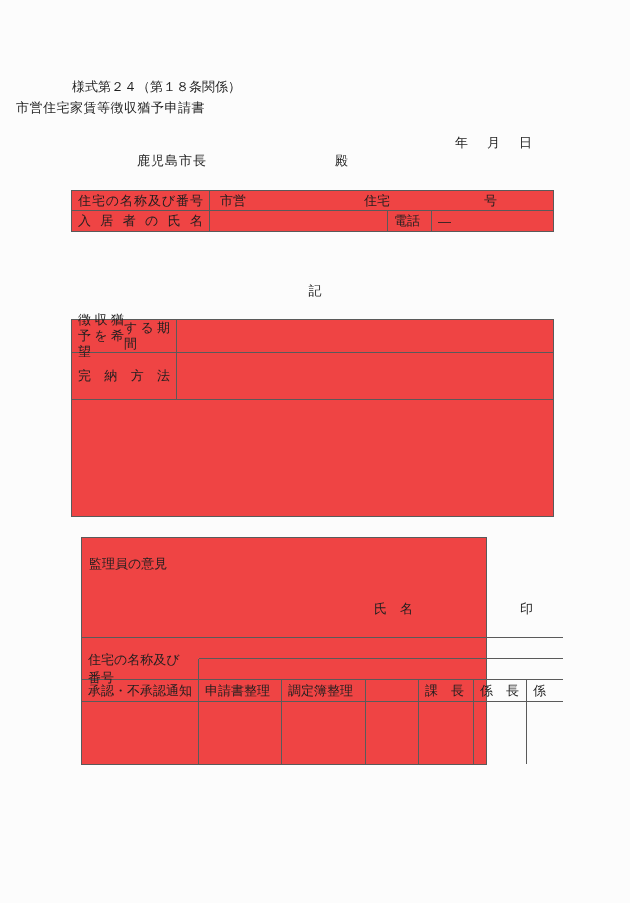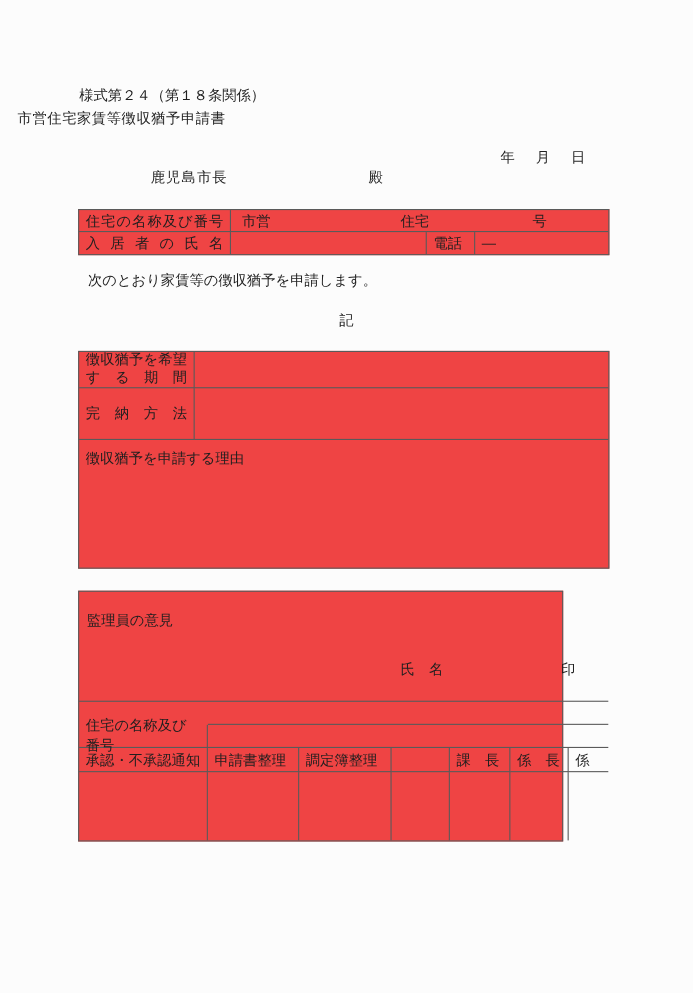--- a/index.html
+++ b/index.html
@@ -28,21 +28,21 @@
     border: 1px solid #5a5a5a;
     box-sizing: border-box;
     background: #ef4444;
   }
   .tbl > div { box-sizing: border-box; }
   .br { border-right: 1px solid #5a5a5a; }
   .bb { border-bottom: 1px solid #5a5a5a; }
   .cell { display: flex; align-items: center; padding: 0 6px; }
   .ctr { justify-content: flex-start; }
   .fill { width: 100%; text-align: justify; text-align-last: justify; }
-  .two-line { flex-direction: column; justify-content: center; line-height: 16px; }
+  .two-line { flex-direction: row; justify-content: center; line-height: 16px; }
   .top-label { align-items: flex-start; padding-top: 8px; }
   .sp-rest { grid-column: 2 / -1; text-align: center; }
   .sp-all { grid-column: 1 / -1; }
 
   #tbl-applicant {
     left: 71px; top: 190px; width: 483px;
     grid-template-columns: 138px 178px 44px 121px;
     grid-template-rows: 20px 20px;
   }
   .housing-value { position: relative; }
@@ -51,21 +51,21 @@
   .hv-mid { left: 154px; }
   .hv-suffix { left: 274px; }
 
   #tbl-request {
     left: 71px; top: 319px; width: 483px;
     grid-template-columns: 105px 376px;
     grid-template-rows: 33px 47px 116px;
   }
 
   #tbl-office {
-    left: 71px; top: 537px; width: 441px;
+    left: 81px; top: 537px; width: 406px;
     grid-template-columns: 117px 83px 84px 53px 55px 53px 36px;
     grid-template-rows: 100px 21px 21px 22px 62px;
   }
   .opinion-cell { position: relative; }
   .opinion-cell .op-label { position: absolute; left: 7px; top: 17px; }
   .opinion-cell .op-name { position: absolute; left: 292px; top: 62px; }
   .opinion-cell .op-seal { position: absolute; left: 438px; top: 62px; }
 </style>
 </head>
 <body>
@@ -99,37 +99,33 @@
     </div>
     <div class="br"></div>
     <div class="cell ctr br">
       <span>電話</span>
     </div>
     <div class="cell ctr">
       <span>―</span>
     </div>
   </div>
 
-  <div class="abs intro">次のとおり家賃等の徴収猶予を申請します。</div>
 
   <div class="abs record-heading">記</div>
 
   <div class="tbl" id="tbl-request">
     <div class="cell two-line br bb">
       <div class="fill">徴収猶予を希望</div>
       <div class="fill">する期間</div>
     </div>
     <div class="bb"></div>
     <div class="cell br bb">
       <div class="fill">完納方法</div>
     </div>
     <div class="bb"></div>
-    <div class="cell top-label sp-all">
-      <span>徴収猶予を申請する理由</span>
-    </div>
   </div>
 
   <div class="tbl" id="tbl-office">
     <div class="bb sp-all opinion-cell">
       <span class="op-label">監理員の意見</span>
       <span class="op-name">氏　名</span>
       <span class="op-seal">印</span>
     </div>
 
     <div class="bb sp-rest"></div>

